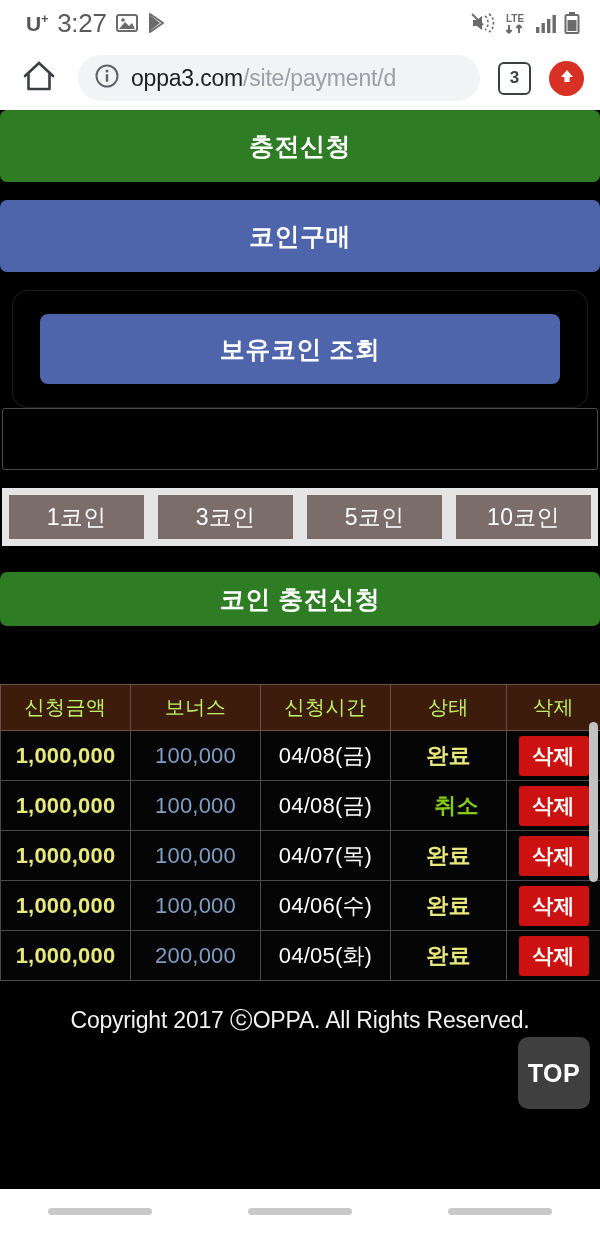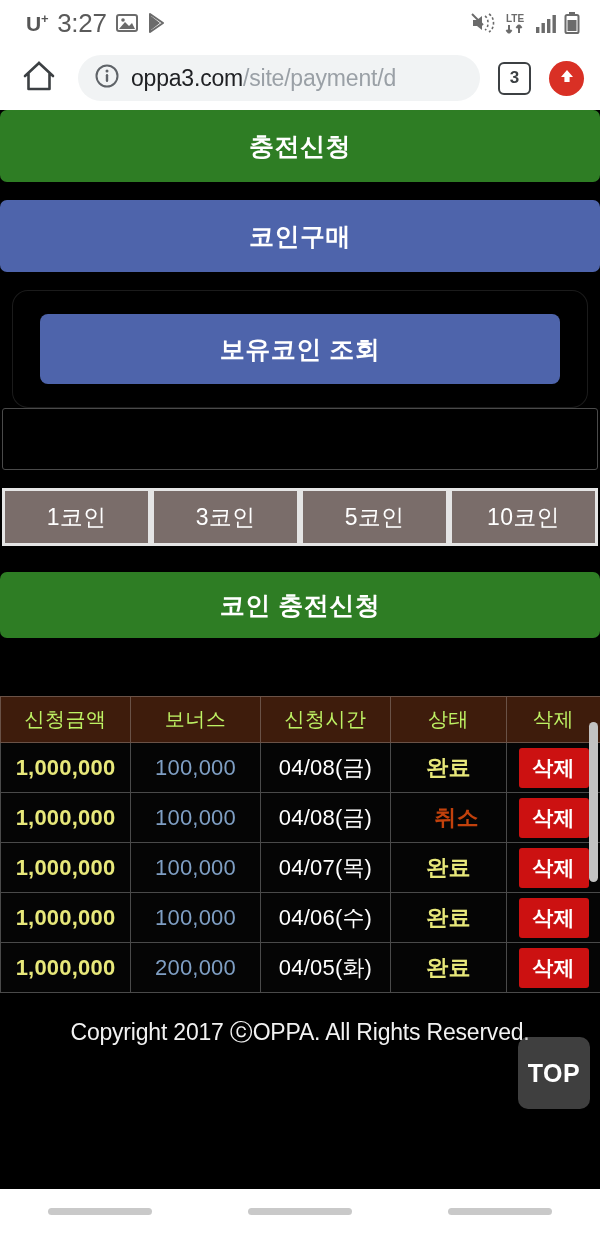--- a/index.html
+++ b/index.html
@@ -77,21 +77,21 @@
   .coin-input {
     margin: 0 2px; height: 62px; background: #000;
     border: 1px solid #4a4a4a; border-radius: 3px;
   }
 
   .chip-row { display: flex; padding: 0 2px; }
   .chip-row.r2 { justify-content: center; }
   .chip {
     height: 58px; background: #7a6d6a; color: #fff;
     display: flex; align-items: center; justify-content: center;
-    font-size: 23px; border: 3px solid #e5e5e5;
+    font-size: 23px; border: 7px solid #e5e5e5;
     letter-spacing: .3px;
   }
   .chip.w4 { flex: 1 1 0; }
   .chip.w3 { width: 148px; }
   .chip.sel { background: #4a63ad; }
   .row-gap { height: 8px; }
 
   .blank-strip { height: 58px; background: #000; }
 
   
@@ -101,21 +101,21 @@
     height: 46px; border: 1px solid #6a5247; letter-spacing: .5px;
   }
   table.hist td {
     height: 50px; border: 1px solid #4a4a4a; background: #050505;
     text-align: center; font-size: 22px; letter-spacing: .2px;
   }
   td.amount { color: #e8e87a; font-weight: bold; font-size: 23px; }
   td.bonus  { color: #7f9fc4; }
   td.date   { color: #ffffff; }
   td.state-done   { color: #e8e87a; font-weight: bold; }
-  td.state-cancel { color: #c2410c; font-weight: bold; padding-left: 16px; }
+  td.state-cancel { color: #84cc16; font-weight: bold; padding-left: 16px; }
   td.delcell { padding: 0; }
   .del-btn {
     display: inline-flex; align-items: center; justify-content: center;
     width: 70px; height: 40px; background: #cc1111; color: #fff;
     font-size: 21px; font-weight: bold; border-radius: 3px;
   }
   col.c1 { width: 130px; } col.c2 { width: 130px; }
   col.c3 { width: 130px; } col.c4 { width: 116px; } col.c5 { width: 94px; }
 
   
@@ -254,21 +254,21 @@
     <div class="chip-row">
       <div class="chip w4">1코인</div>
       <div class="chip w4">3코인</div>
       <div class="chip w4">5코인</div>
       <div class="chip w4">10코인</div>
     </div>
     <div class="row-gap"></div>
 
     <div class="gap-sm"></div>
 
-    <div class="wide-btn" style="background:#2e7d24;height:66px">코인 충전신청</div>
+    <div class="wide-btn" style="background:#2e7d24;height:54px">코인 충전신청</div>
 
     <div class="blank-strip"></div>
 
     <table class="hist">
       <colgroup>
           <col class="c1">
           <col class="c2">
           <col class="c3">
           <col class="c4">
           <col class="c5">

